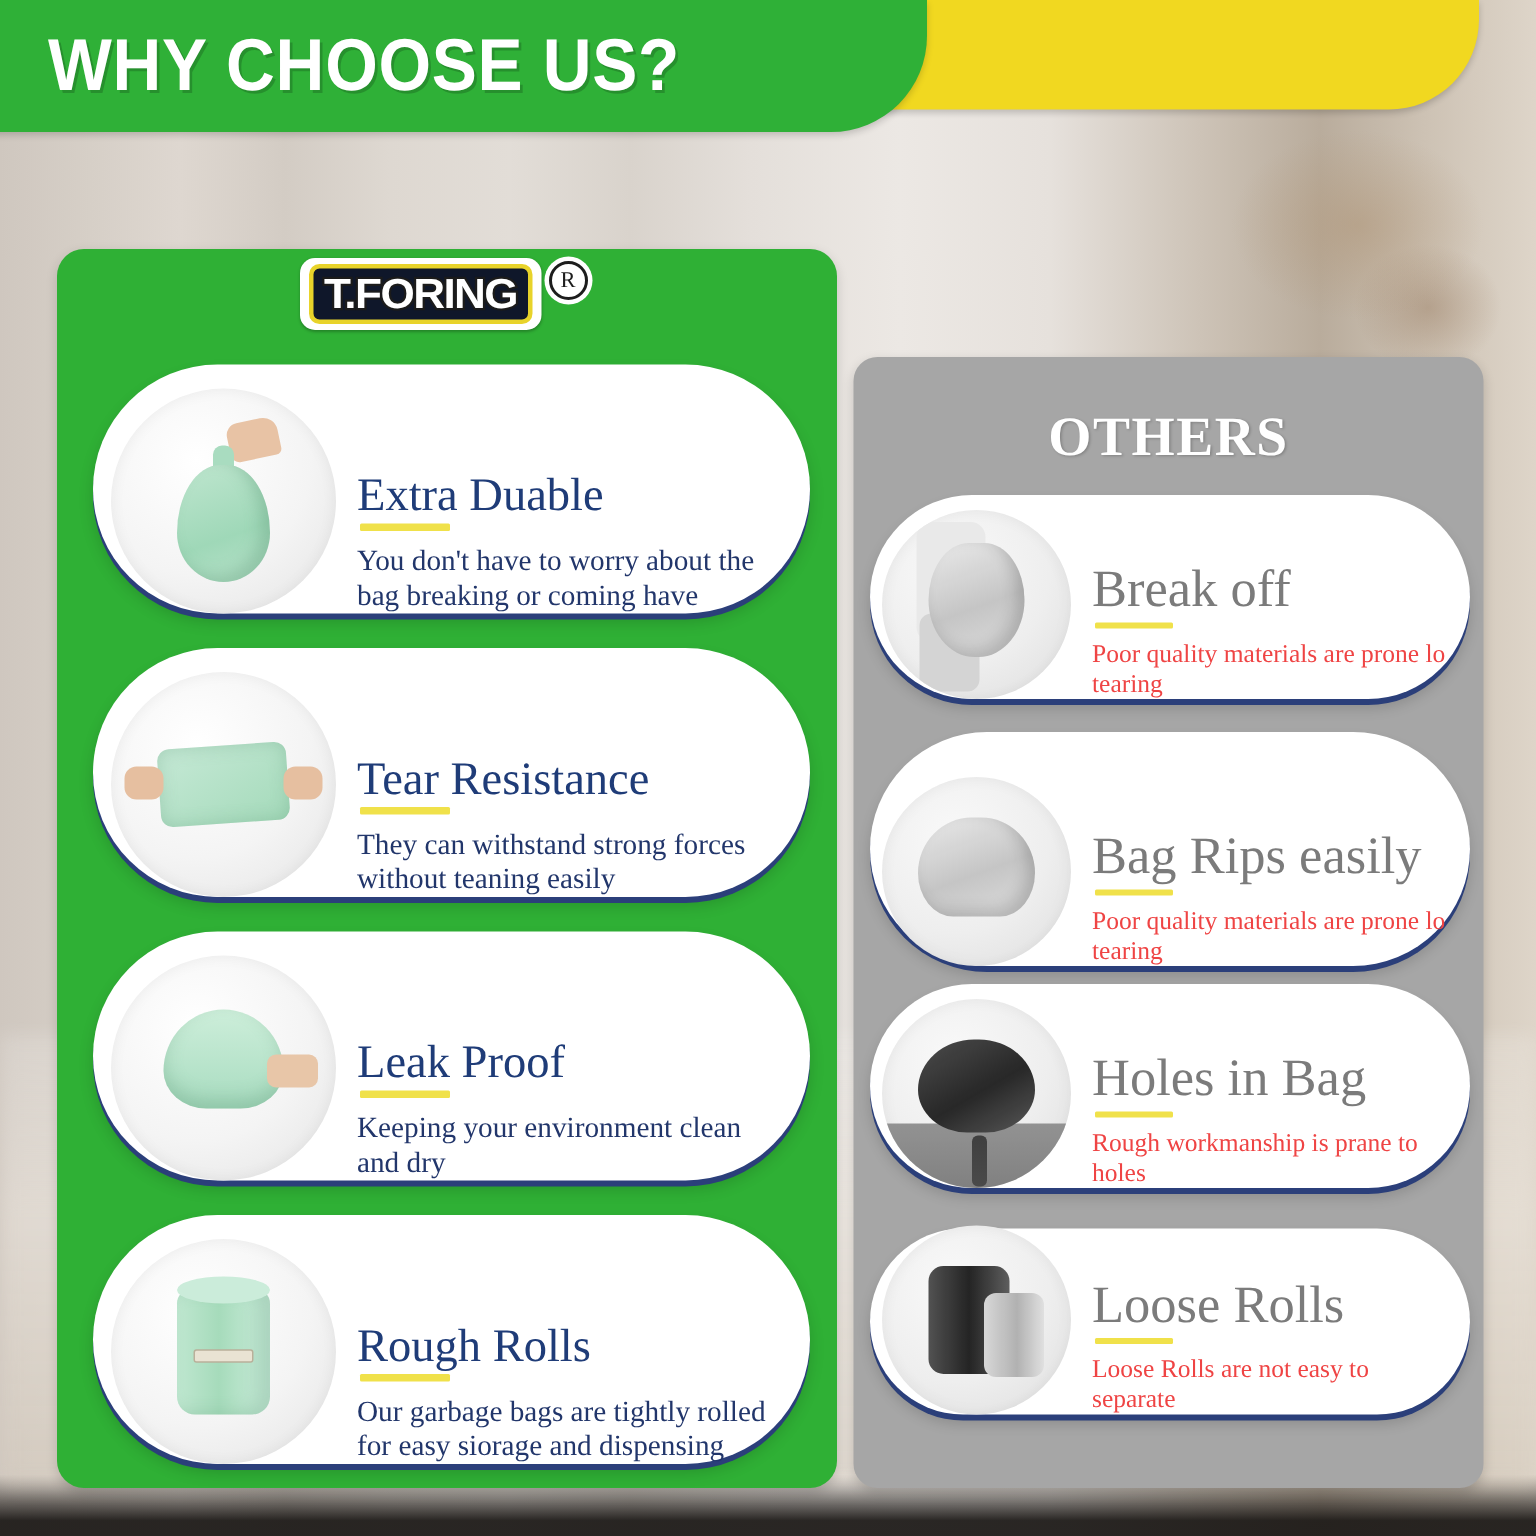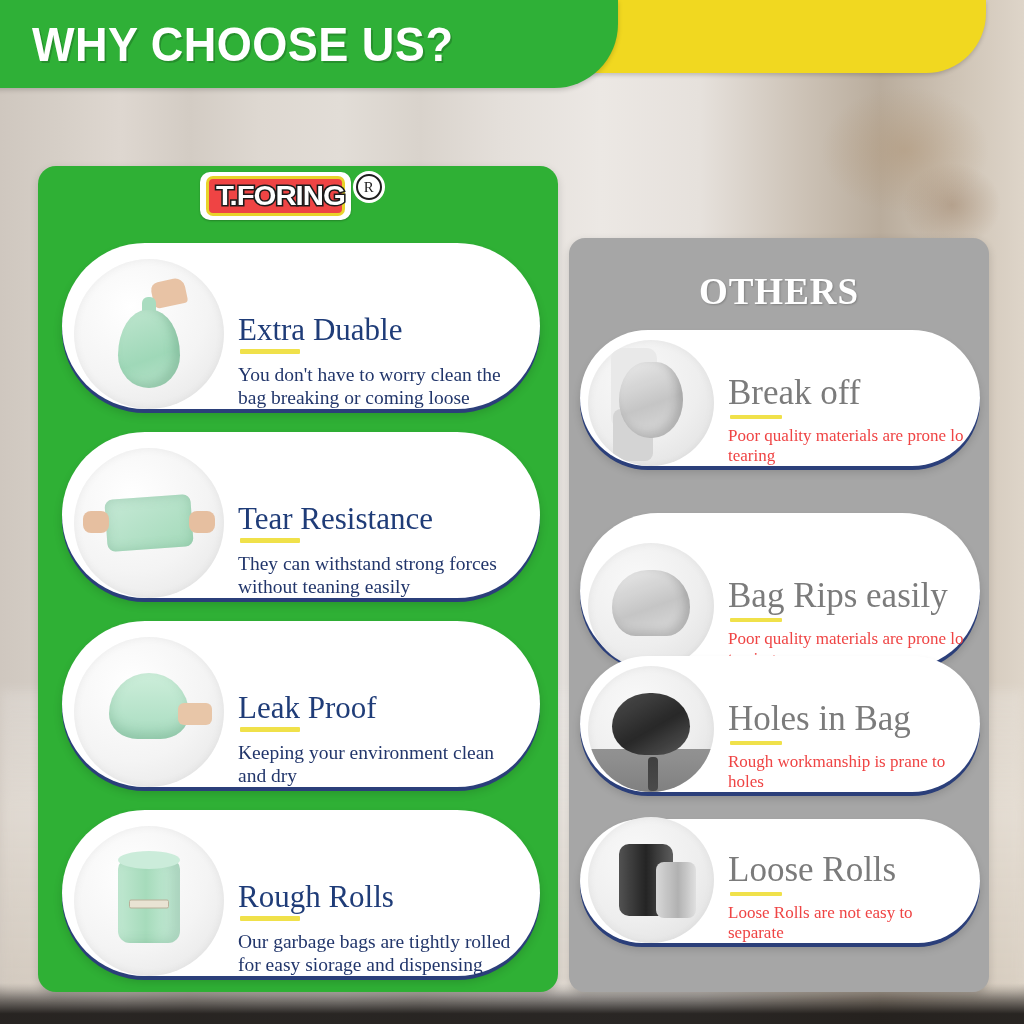--- a/index.html
+++ b/index.html
@@ -102,22 +102,22 @@
   }
   .logo-plate {
     background: #fff;
     border-radius: 10px;
     padding: 4px 6px;
     box-shadow: 0 1px 2px rgba(0,0,0,.25);
   }
   .logo-inner {
     border: 3px solid #e8d32a;
     border-radius: 7px;
-    background: #ef4444;
-    padding: 2px 0 3px 10px;
+    background: #0f172a;
+    padding: 2px 10px 3px 10px;
   }
   .logo-text {
     font-family: "Liberation Sans", sans-serif;
     font-weight: 700;
     font-size: 28px;
     letter-spacing: -1px;
     color: #ffffff;
     -webkit-text-stroke: 3px #1b1b1b;
     paint-order: stroke fill;
     transform: scaleX(1.05);
@@ -358,21 +358,21 @@
 
   <div class="card left" style="top:243px;height:166px">
     <div class="thumb">
       <div class="bag-hand"></div>
         <div class="bag-neck"></div>
         <div class="bag-body"></div>
     </div>
     <div class="card-text">
       <div class="card-title">Extra Duable</div>
       <div class="title-rule"></div>
-      <div class="card-desc">You don't have to worry clean the bag breaking or coming loose</div>
+      <div class="card-desc">You don't have to worry about the bag breaking or coming have</div>
     </div>
   </div>
 
   <div class="card left" style="top:432px;height:166px">
     <div class="thumb">
       <div class="bag-flat"></div>
         <div class="hand-l"></div>
         <div class="hand-r"></div>
     </div>
     <div class="card-text">
@@ -412,21 +412,21 @@
         <div class="legs"></div>
         <div class="grey-bag"></div>
     </div>
     <div class="card-text">
       <div class="card-title">Break off</div>
       <div class="title-rule"></div>
       <div class="card-desc">Poor quality materials are prone lo tearing</div>
     </div>
   </div>
 
-  <div class="card right" style="top:513px;height:156px">
+  <div class="card right" style="top:488px;height:156px">
     <div class="thumb">
       <div class="grey-bag" style="width:78px;height:66px;border-radius:46% 46% 30% 30% / 56% 56% 44% 44%"></div>
     </div>
     <div class="card-text">
       <div class="card-title">Bag Rips easily</div>
       <div class="title-rule"></div>
       <div class="card-desc">Poor quality materials are prone lo tearing</div>
     </div>
   </div>
 

